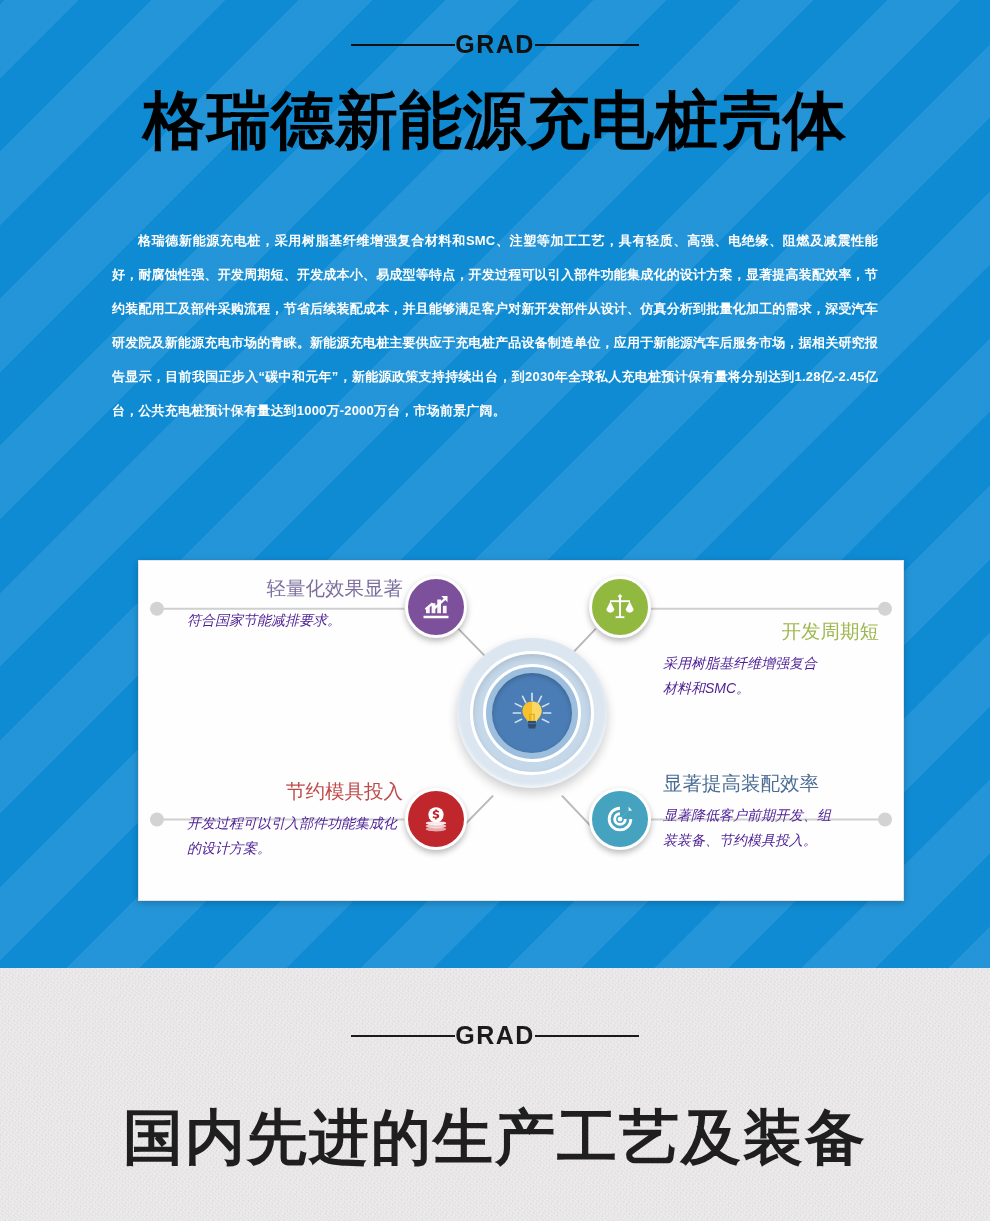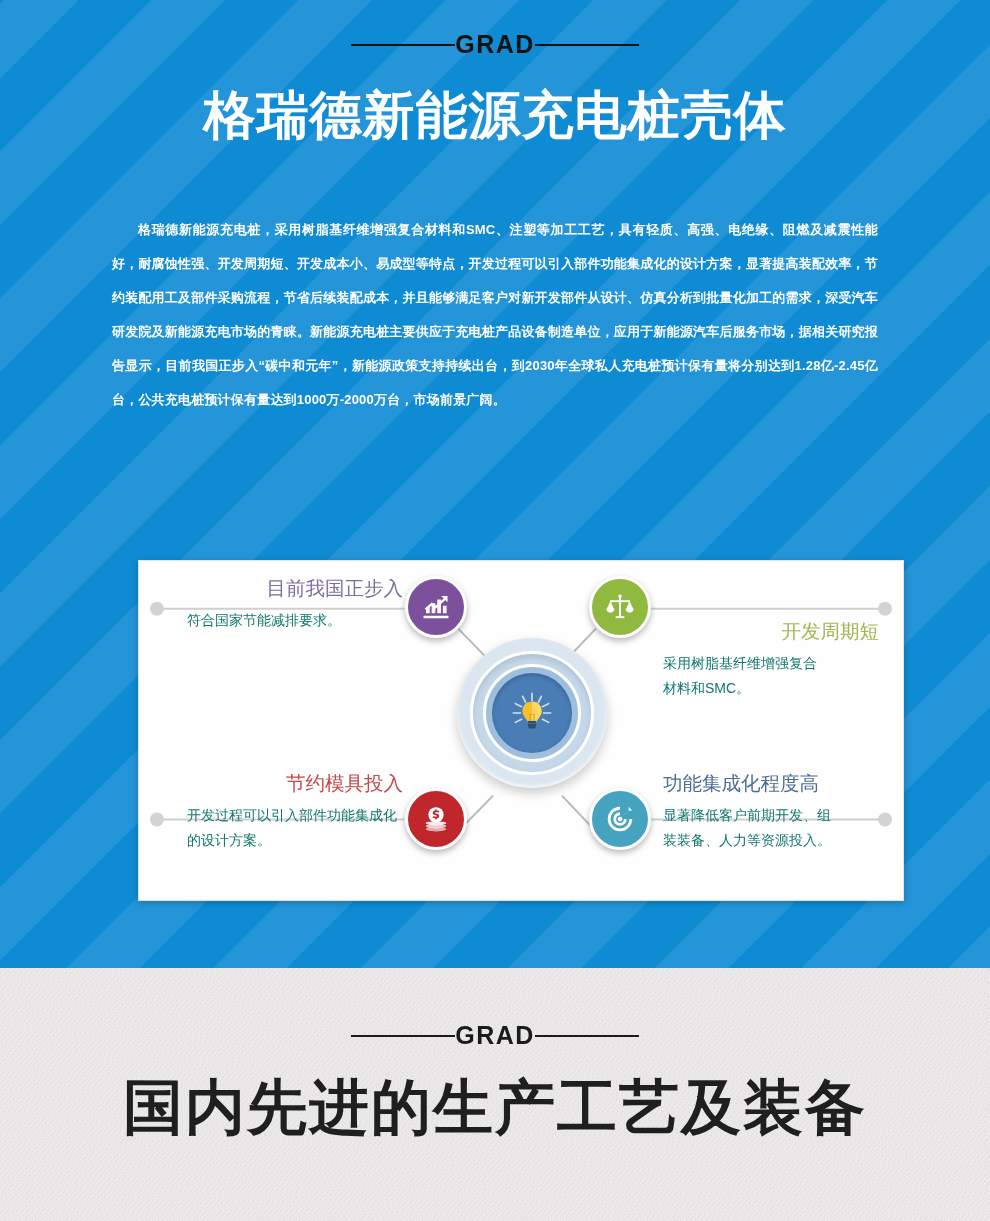--- a/index.html
+++ b/index.html
@@ -60,22 +60,22 @@
     line-height: 1;
   }
 
   .eyebrow-dark .rule { background: #1b1b1b; }
   .eyebrow-dark .grad-text { color: #1b1b1b; }
 
   
   .hero-title {
     position: relative;
     text-align: center;
-    color: #ffffff;
-    font-size: 52px;
+    color: #000000;
+    font-size: 63px;
     font-weight: 700;
     letter-spacing: 1px;
     line-height: 1;
     margin-top: 32px;
   }
 
   
   .body-copy {
     position: relative;
     margin: 72px auto 0 auto;
@@ -110,33 +110,34 @@
   .quad { position: absolute; width: 244px; }
   .quad-title {
     font-size: 19.5px;
     font-weight: 400;
     line-height: 1.1;
     white-space: nowrap;
   }
   .quad-desc {
     margin-top: 9px;
     font-size: 14px;
-    color: #0f766e;
+    color: #4c1d95;
     line-height: 25px;
+    font-style: italic;
   }
 
   .quad.tl { left: 24px; top: 17px; text-align: right; }
   .quad.tl .quad-title { color: #7c6f9e; text-align: right; padding-right: 4px;}
   .quad.tl .quad-desc  { text-align: left; padding-left: 24px; }
 
   .quad.tr { left: 498px; top: 17px; text-align: left; }
   .quad.tr .quad-title { color: #9cb84f; text-align: right; padding-right: 2px; margin-top: 43px; }
   .quad.tr .quad-desc  { text-align: left; padding-left: 26px; width: 190px;}
 
-  .quad.bl { left: 24px; top: 212px; }
+  .quad.bl { left: 24px; top: 220px; }
   .quad.bl .quad-title { color: #bf4a4a; text-align: right; padding-right: 4px;}
   .quad.bl .quad-desc  { text-align: left; padding-left: 24px; }
 
   .quad.br { left: 498px; top: 212px; }
   .quad.br .quad-title { color: #4b6d94; text-align: left; padding-left: 26px;}
   .quad.br .quad-desc  { text-align: left; padding-left: 26px; width: 200px;}
 
   
   .node {
     position: absolute;
@@ -196,21 +197,21 @@
     overflow: hidden;
   }
   .gray-section .eyebrow { padding-top: 55px; }
   .bottom-title {
     text-align: center;
     font-size: 60px;
     font-weight: 700;
     color: #1f1f1f;
     letter-spacing: 2px;
     line-height: 1;
-    margin-top: 30px;
+    margin-top: 60px;
   }
 </style>
 </head>
 <body>
 
 <div class="page">
 
   <section class="blue-section">
     <div class="blue-stripes"></div>
 
@@ -238,37 +239,37 @@
           <line x1="748" y1="260" x2="512" y2="260" stroke="#cfcfcf" stroke-width="2"></line>
           <circle cx="748" cy="260" r="7" fill="#d3d3d3"></circle>
 
           <line x1="320" y1="68" x2="355" y2="104" stroke="#b9b9b9" stroke-width="2"></line>
           <line x1="458" y1="68" x2="424" y2="104" stroke="#b9b9b9" stroke-width="2"></line>
           <line x1="320" y1="272" x2="355" y2="236" stroke="#b9b9b9" stroke-width="2"></line>
           <line x1="458" y1="272" x2="424" y2="236" stroke="#b9b9b9" stroke-width="2"></line>
         </svg>
 
         <div class="quad tl">
-          <div class="quad-title">目前我国正步入</div>
+          <div class="quad-title">轻量化效果显著</div>
           <div class="quad-desc">符合国家节能减排要求。</div>
         </div>
 
         <div class="quad tr">
           <div class="quad-title">开发周期短</div>
           <div class="quad-desc">采用树脂基纤维增强复合材料和SMC。</div>
         </div>
 
         <div class="quad bl">
           <div class="quad-title">节约模具投入</div>
           <div class="quad-desc">开发过程可以引入部件功能集成化的设计方案。</div>
         </div>
 
         <div class="quad br">
-          <div class="quad-title">功能集成化程度高</div>
-          <div class="quad-desc">显著降低客户前期开发、组装装备、人力等资源投入。</div>
+          <div class="quad-title">显著提高装配效率</div>
+          <div class="quad-desc">显著降低客户前期开发、组装装备、节约模具投入。</div>
         </div>
 
         <div class="node n-growth">
           <svg viewBox="0 0 24 24">
             <path d="M2 19h20v2H2z"></path>
             <path d="M4 17h3v-5H4zM8.5 17h3V9h-3zM13 17h3V6h-3zM17.5 17h3V11h-3z" opacity="0.95"></path>
             <path d="M3 13.2L8.6 8.3l3.1 2.6L19.5 4l1.2 1.4-9.3 8.1-3.1-2.6L4.2 14.6z"></path>
             <path d="M16.2 3.2h5v5l-1.8-1.8-1.4-1.4z"></path>
           </svg>
         </div>

